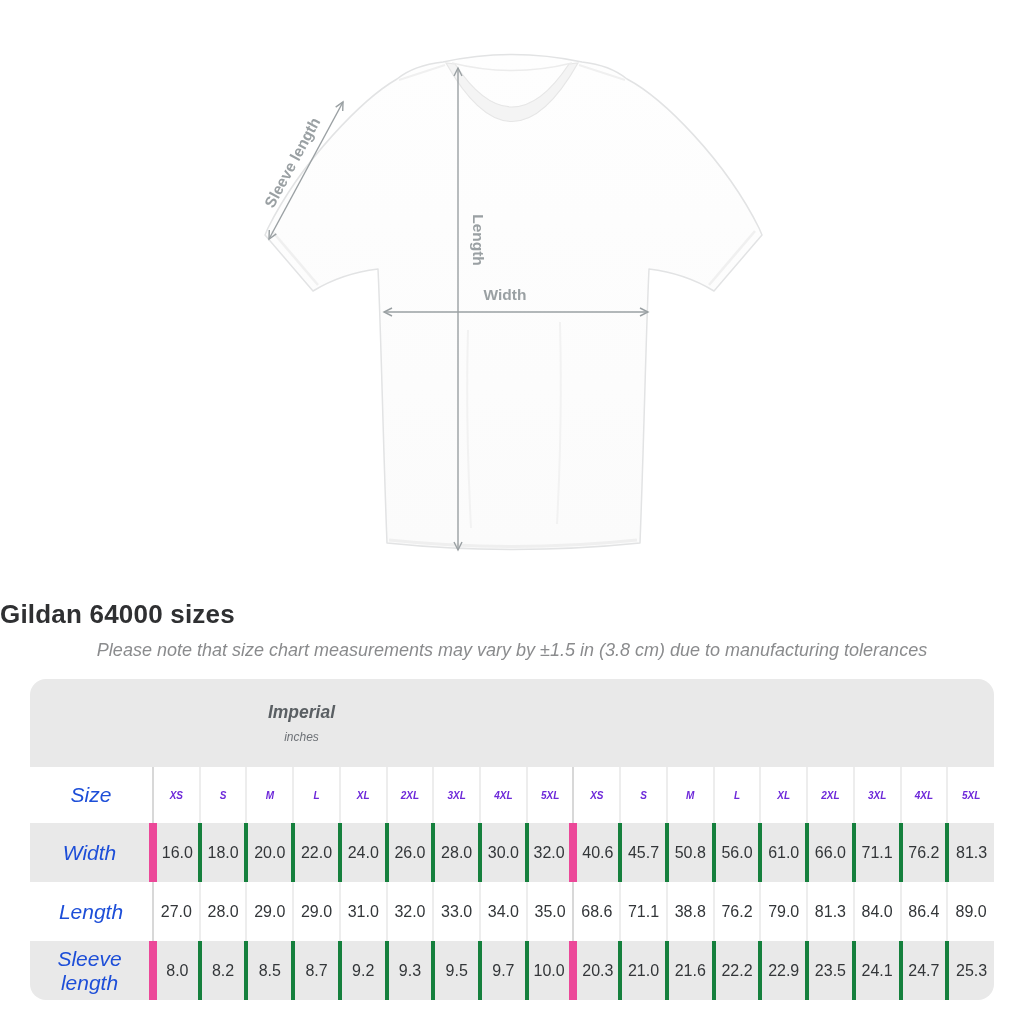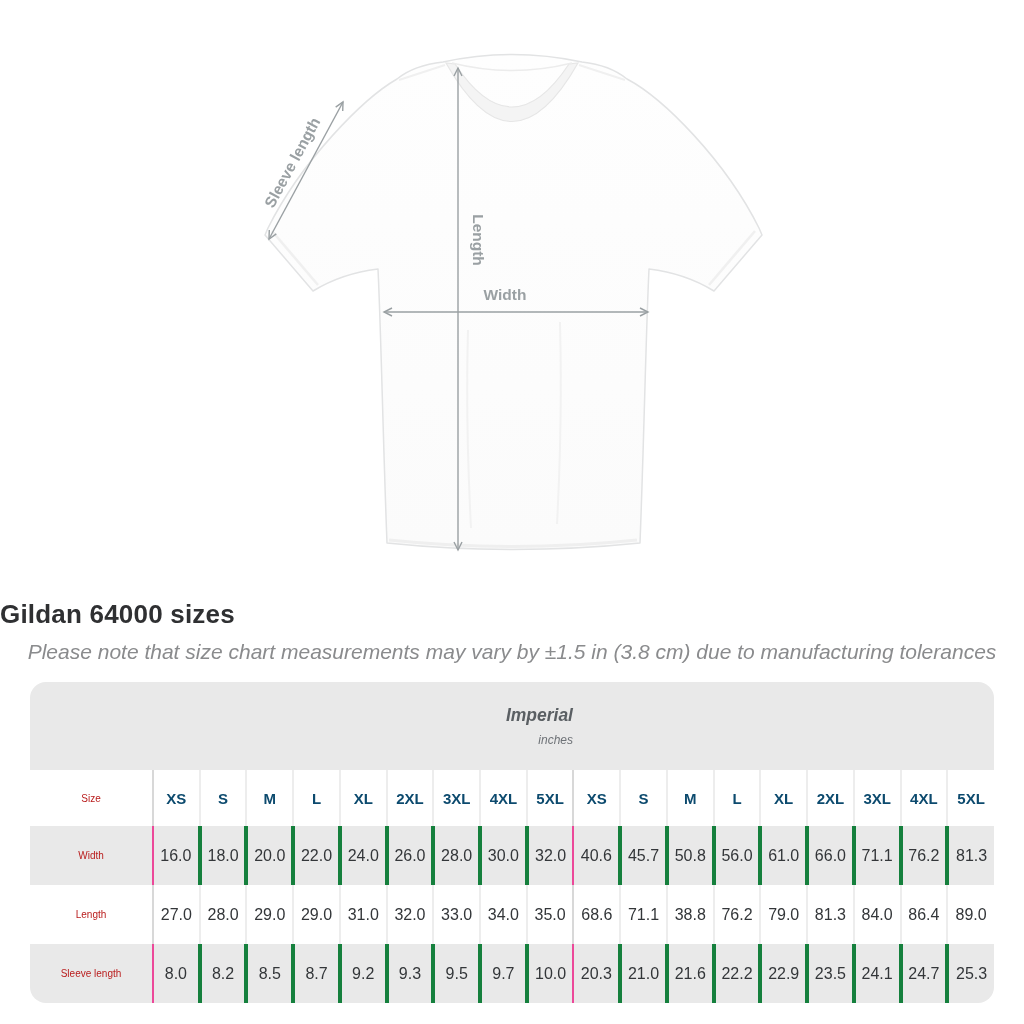--- a/index.html
+++ b/index.html
@@ -4,45 +4,45 @@
 <style>
   html,body{margin:0;padding:0;background:#ffffff;}
   body{width:1024px;height:1024px;font-family:"Liberation Sans", sans-serif;-webkit-font-smoothing:antialiased;}
   .page{width:1024px;height:1024px;background:#fff;overflow:hidden;}
 
   
   .figure{width:1024px;height:585px;display:block;}
 
   
   .title{margin:14px 0 0;text-align:left;font-size:26px;font-weight:bold;color:#2f3032;letter-spacing:.2px;}
-  .note{margin:10px 0 0;text-align:center;font-style:italic;font-size:21px;color:#8a8b8d;}
+  .note{margin:10px 0 0;text-align:center;font-style:italic;font-size:18px;color:#8a8b8d;}
 
   
   .tablewrap{margin:18px 30px 0;width:964px;border-radius:16px;overflow:hidden;background:#fff;}
   .unitband{display:flex;height:88px;background:#e9e9e9;}
-  .unitband .sec{display:flex;flex-direction:column;align-items:flex-end;justify-content:center;}
+  .unitband .sec{display:flex;flex-direction:column;align-items:center;justify-content:center;}
   .unitband .sec.imperial{flex:0 0 543px;}
   .unitband .sec.metric{flex:1;}
   .unit-label{font-size:17.5px;font-weight:bold;font-style:italic;color:#5a5f63;}
   .unit-sub{margin-top:7px;font-size:12px;font-style:italic;color:#6e7277;}
 
   table.sizes{width:964px;border-collapse:collapse;table-layout:fixed;}
   table.sizes col.lab{width:123px;}
   table.sizes tr{height:59px;}
   table.sizes tr.szrow{height:56px;}
   table.sizes th,table.sizes td{padding:0;text-align:center;vertical-align:middle;font-weight:normal;}
-  th.rlabel{font-weight:bold;font-size:10px;color:#b91c1c;}
-  tr.szrow th.szhead{font-weight:bold;font-size:15px;color:#0c4a6e;}
+  th.rlabel{font-weight:bold;font-size:21px;color:#1d4ed8;font-style:italic;}
+  tr.szrow th.szhead{font-weight:bold;font-size:10px;color:#6d28d9;font-style:italic;}
   td.val{font-size:16px;color:#333639;}
   tr.white{background:#ffffff;}
   tr.gray{background:#e9e9e9;}
   tr.white td,tr.white th.szhead{border-left:2px solid #ededed;}
   tr.gray td{border-left:4px solid #15803d;}
   tr.white td.strong,tr.white th.strong{border-left:2px solid #d8d8d8;}
-  tr.gray td.strong{border-left:2px solid #ec4899;}
+  tr.gray td.strong{border-left:8px solid #ec4899;}
 </style>
 </head>
 <body>
 
 <div class="page">
 
   <svg class="figure" viewBox="0 0 1024 585" xmlns="http://www.w3.org/2000/svg">
     <defs>
       <marker id="arr" markerWidth="14" markerHeight="14" refX="9" refY="5" orient="auto-start-reverse" markerUnits="userSpaceOnUse">
         <path d="M1 1 L9 5 L1 9" fill="none" stroke="#9aa0a3" stroke-width="1.4"></path>

